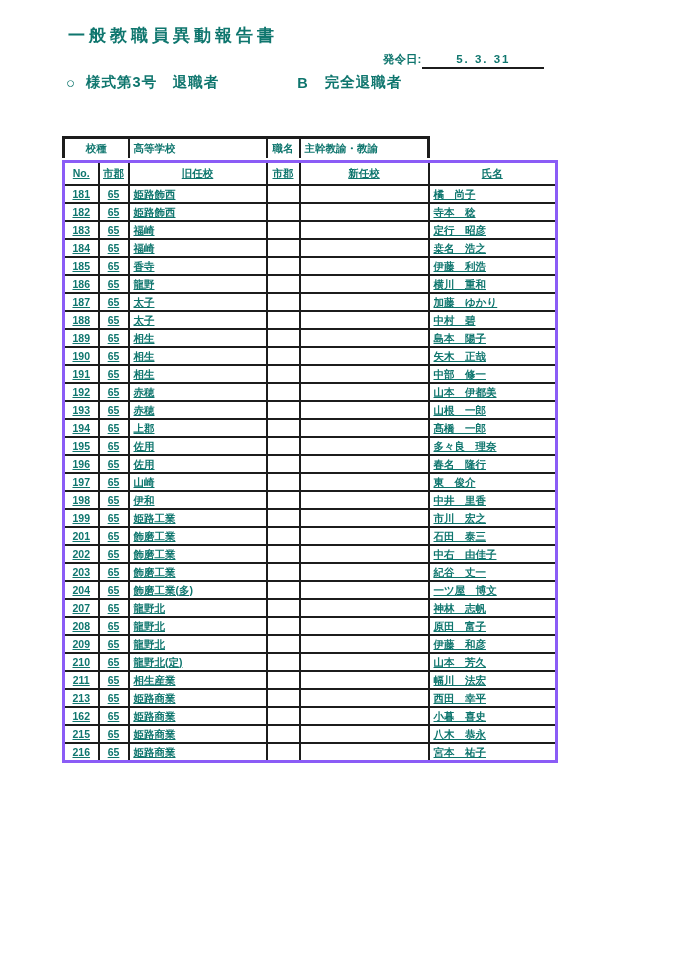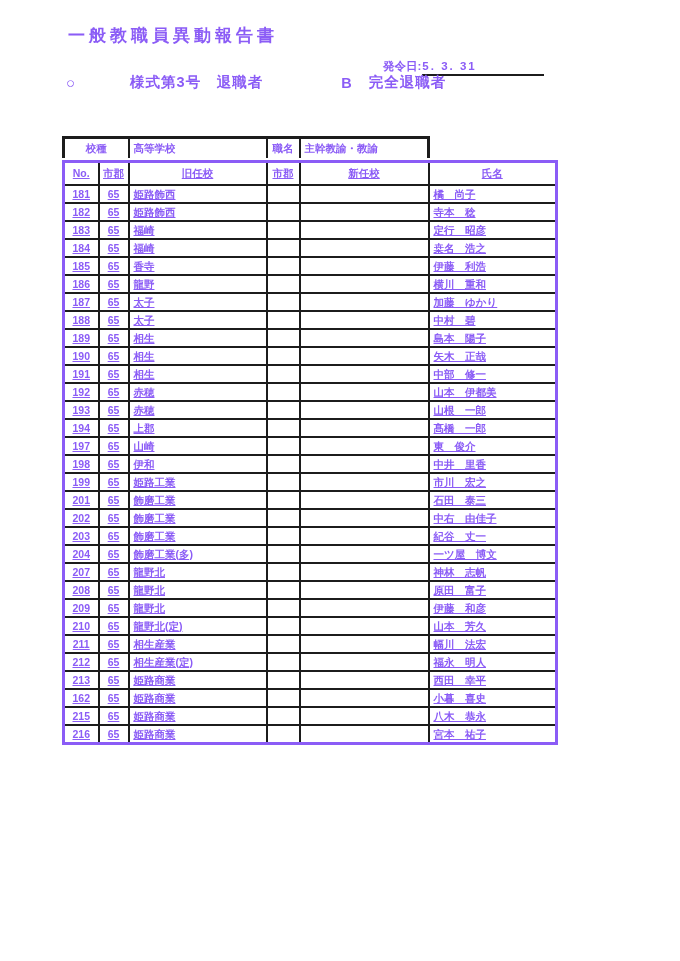--- a/index.html
+++ b/index.html
@@ -1,42 +1,42 @@
 <!DOCTYPE html>
 <html><head>
 <meta charset="utf-8">
 <style>
   html,body { margin:0; padding:0; background:#ffffff; }
   .page {
     position:relative; width:680px; height:961px; background:#ffffff;
     font-family:"Liberation Sans","DejaVu Sans",sans-serif;
-    color:#8b5cf6; overflow:hidden;
+    color:#0f766e; overflow:hidden;
   }
   .title {
     position:absolute; left:68px; top:24px; margin:0;
     font-size:17px; font-weight:bold; letter-spacing:4px; white-space:nowrap;
   }
   .date-line {
     position:absolute; left:383px; top:52px;
     display:flex; align-items:flex-end;
     font-size:11.5px; font-weight:bold; white-space:nowrap;
   }
-  .date-label { padding-bottom:2px;margin-top:7px; }
+  .date-label { padding-bottom:2px; }
   .date-underline {
-    display:inline-block; width:122px; 
+    display:inline-block; width:122px; text-align:center;
     border-bottom:2px solid #1c1c1c; padding-bottom:2px;
     letter-spacing:2px; margin-left:1px;
   }
   .form-line {
     position:absolute; left:66px; top:73px;
     font-size:14.5px; font-weight:bold; white-space:nowrap;
     display:flex; align-items:center;
   }
   .circle-mark { font-size:15px; margin-right:11px; }
-  .form-label { letter-spacing:1px;margin-left:44px; }
+  .form-label { letter-spacing:1px; }
   .category-code { margin-left:78px; }
   .category-label { margin-left:17px; letter-spacing:1px; }
 
   table { border-collapse:collapse; table-layout:fixed; }
   .meta-table {
     position:absolute; left:62px; top:136px; width:365px;
     border:3px solid #1c1c1c; border-bottom:none;
   }
   .meta-table td {
     border:2px solid #1c1c1c; border-bottom:none;
@@ -225,20 +225,36 @@
         </tr>
         <tr>
           <td class="c">194</td>
           <td class="c">65</td>
           <td class="l">上郡</td>
           <td class="c"></td>
           <td class="l"></td>
           <td class="l">髙橋　一郎</td>
         </tr>
         <tr>
+          <td class="c">195</td>
+          <td class="c">65</td>
+          <td class="l">佐用</td>
+          <td class="c"></td>
+          <td class="l"></td>
+          <td class="l">多々良　理奈</td>
+        </tr>
+        <tr>
+          <td class="c">196</td>
+          <td class="c">65</td>
+          <td class="l">佐用</td>
+          <td class="c"></td>
+          <td class="l"></td>
+          <td class="l">春名　隆行</td>
+        </tr>
+        <tr>
           <td class="c">197</td>
           <td class="c">65</td>
           <td class="l">山崎</td>
           <td class="c"></td>
           <td class="l"></td>
           <td class="l">東　俊介</td>
         </tr>
         <tr>
           <td class="c">198</td>
           <td class="c">65</td>
@@ -319,28 +335,20 @@
           <td class="l"></td>
           <td class="l">山本　芳久</td>
         </tr>
         <tr>
           <td class="c">211</td>
           <td class="c">65</td>
           <td class="l">相生産業</td>
           <td class="c"></td>
           <td class="l"></td>
           <td class="l">幅川　法宏</td>
-        </tr>
-        <tr>
-          <td class="c">212</td>
-          <td class="c">65</td>
-          <td class="l">相生産業(定)</td>
-          <td class="c"></td>
-          <td class="l"></td>
-          <td class="l">福永　明人</td>
         </tr>
         <tr>
           <td class="c">213</td>
           <td class="c">65</td>
           <td class="l">姫路商業</td>
           <td class="c"></td>
           <td class="l"></td>
           <td class="l">西田　幸平</td>
         </tr>
         <tr>

